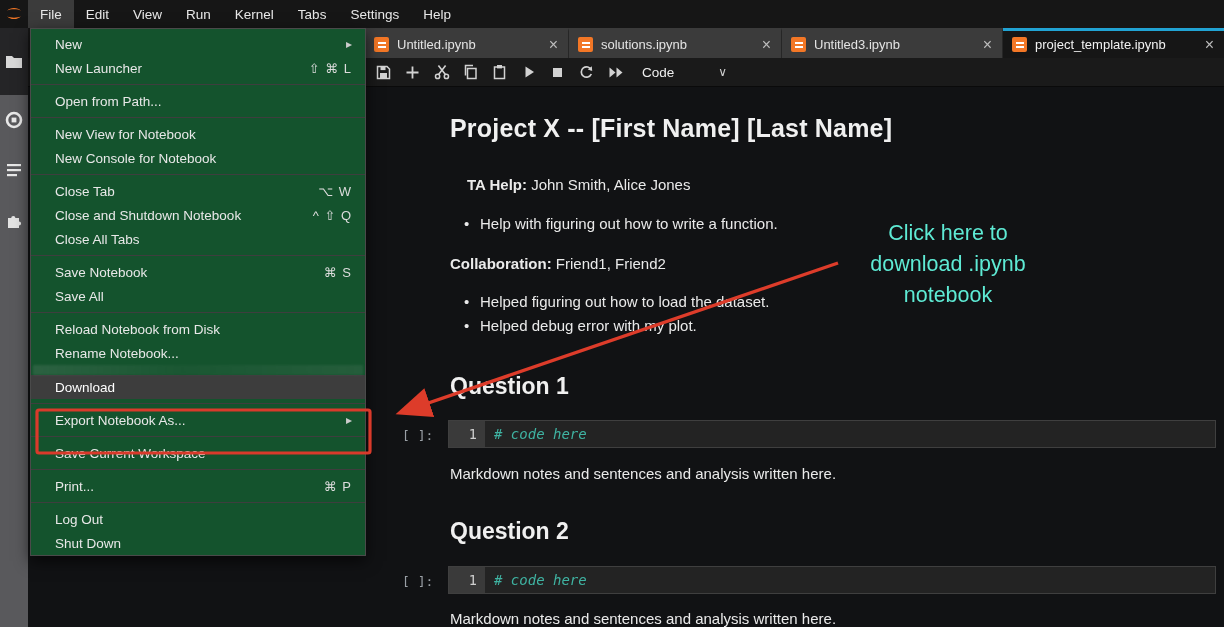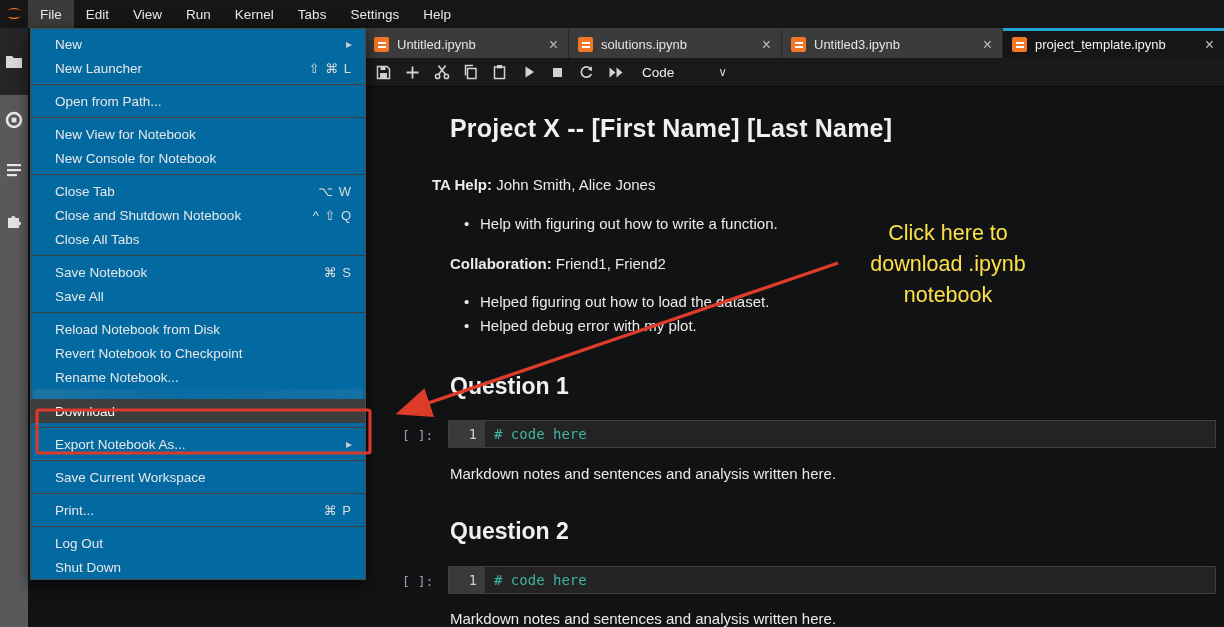--- a/index.html
+++ b/index.html
@@ -47,39 +47,39 @@
   .nb-par b { font-weight:bold; }
   .bullet-row { display:flex; font-size:15px; color:#eaeaea; }
   .bullet-dot { width:16px; flex:0 0 auto; }
   .q-head { font-size:23px; font-weight:bold; color:#f0f0f0; }
   .cell-prompt { left:374px; font-family:"DejaVu Sans Mono", monospace; font-size:13px; color:#9aa0a6; }
   .code-cell { left:420px; right:8px; height:28px; background:#232323; border:1px solid #3f3f3f;
     display:flex; align-items:stretch; }
   .gutter { width:36px; background:#3a3a3a; color:#cfcfcf; font-family:"DejaVu Sans Mono", monospace;
     font-size:13.5px; display:flex; align-items:center; justify-content:flex-end; padding-right:8px; flex:0 0 auto;}
   .codeline { display:flex; align-items:center; padding-left:9px;
-    font-family:"DejaVu Sans Mono", monospace; font-size:14px; color:#3fb3a2; }
-
-  
-  .filemenu { position:absolute; left:30px; top:28px; width:336px; background:#0369a1;
+    font-family:"DejaVu Sans Mono", monospace; font-size:14px; font-style:italic; color:#3fb3a2; }
+
+  
+  .filemenu { position:absolute; left:30px; top:28px; width:336px; background:#14532d;
     border:1px solid #4a4a4a; box-shadow:0 5px 14px rgba(0,0,0,.65); z-index:30; padding-top:3px; }
   .menu-row { height:24px; display:flex; align-items:center; padding:0 13px 0 24px;
     font-size:13.5px; color:#e8e8e8; }
   .menu-row.hl { background:#3d3d3d; color:#ffffff; }
   .m-label { white-space:nowrap; }
   .m-short { margin-left:auto; color:#dcdcdc; font-size:13px; letter-spacing:1px; white-space:nowrap;}
   .m-sub { margin-left:auto; color:#cccccc; font-size:12px; }
   .menu-sep { border-top:1px solid #3e3e3e; margin:4px 0; }
   .menu-ghost { height:10px; margin:0 2px; border-radius:1px;
     background:linear-gradient(90deg, rgba(190,190,190,.14), rgba(190,190,190,.04) 45%, rgba(190,190,190,.10));
     filter:blur(1px); }
 
   
   .anno-text { position:absolute; left:842px; top:218px; width:212px; text-align:center; z-index:40;
-    color:#fde047; font-size:21.5px; line-height:31px; white-space:pre-line; }
+    color:#5eead4; font-size:21.5px; line-height:31px; white-space:pre-line; }
   .anno-svg { position:absolute; left:0; top:0; z-index:50; pointer-events:none; }
 
   svg { display:block; }
 </style>
 </head>
 <body>
 
 <div class="page">
 
   <div class="sidebar">
@@ -235,21 +235,21 @@
       </div>
       <div class="celltype">
         <span class="ct-label">Code</span>
         <span class="ct-chevron">∨</span>
       </div>
     </div>
 
     <div class="content">
       <div class="abs nb-title">Project X -- [First Name] [Last Name]</div>
 
-      <div class="abs nb-par" style="left:404px; top:89px;">
+      <div class="abs nb-par" style="left:439px; top:89px;">
         <b>TA Help:</b><span> John Smith, Alice Jones</span>
       </div>
 
       <div class="abs bullet-row" style="left:436px; top:128px;">
         <span class="bullet-dot">•</span>
         <span>Help with figuring out how to write a function.</span>
       </div>
 
       <div class="abs nb-par" style="left:422px; top:168px;">
         <b>Collaboration:</b><span> Friend1, Friend2</span>
@@ -322,23 +322,20 @@
     <div class="menu-row">
       <span class="m-label">Save Notebook</span>
       <span class="m-short">⌘ S</span>
     </div>
     <div class="menu-row">
       <span class="m-label">Save All</span>
     </div>
     <div class="menu-sep"></div>
     <div class="menu-row">
       <span class="m-label">Reload Notebook from Disk</span>
-    </div>
-    <div class="menu-row">
-      <span class="m-label">Revert Notebook to Checkpoint</span>
     </div>
     <div class="menu-row">
       <span class="m-label">Rename Notebook...</span>
     </div>
     <div class="menu-ghost"></div>
     <div class="menu-row hl">
       <span class="m-label">Download</span>
     </div>
     <div class="menu-sep"></div>
     <div class="menu-row">

